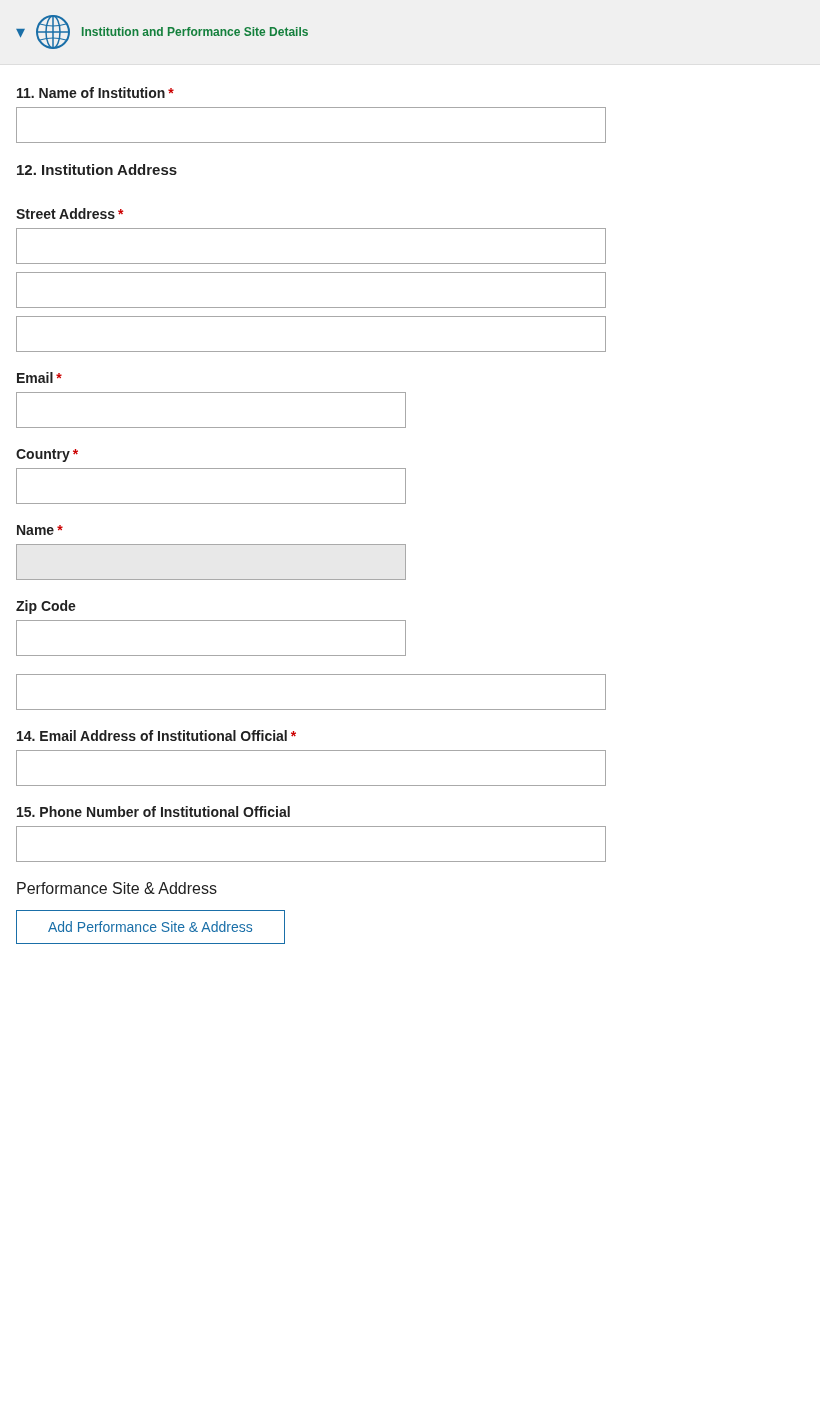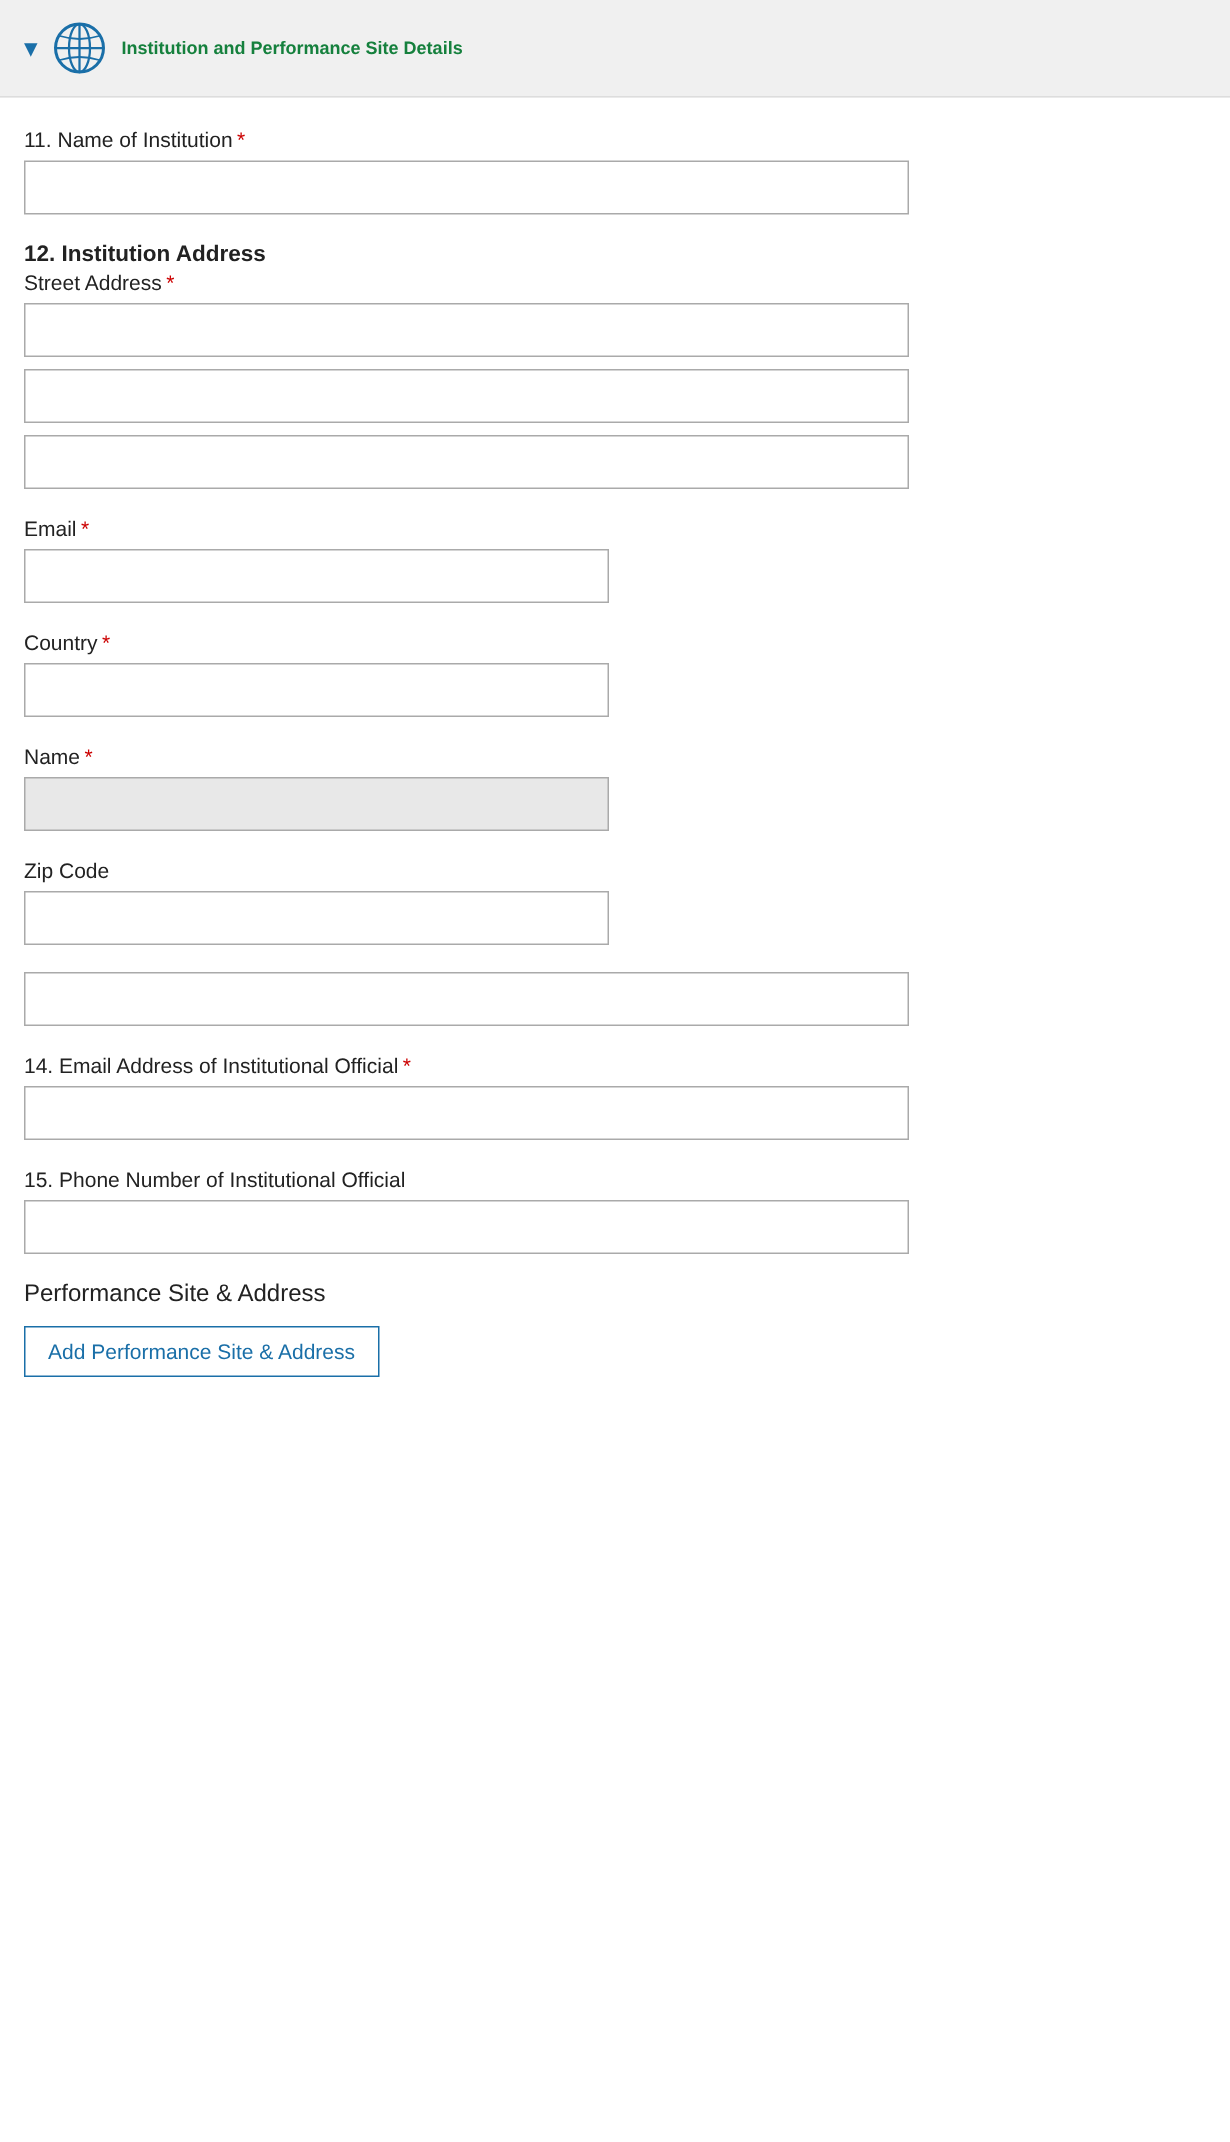--- a/index.html
+++ b/index.html
@@ -45,35 +45,35 @@
     .form-body {
       padding: 20px 16px;
     }
 
     .field-group {
       margin-bottom: 18px;
     }
 
     .field-label {
       font-size: 14px;
-      font-weight: 400;
+      font-weight: 700;
       margin-bottom: 6px;
       display: block;
       color: #222;
     }
 
     .field-label .required {
       color: #cc0000;
       margin-left: 3px;
     }
 
     .section-heading {
       font-size: 15px;
       font-weight: 700;
-      margin-bottom: 2px;
+      margin-bottom: 28px;
       color: #222;
     }
 
     input[type="text"] {
       width: 590px;
       height: 36px;
       border: 1px solid #aaa;
       padding: 4px 8px;
       font-size: 14px;
       display: block;
@@ -98,21 +98,21 @@
       font-size: 16px;
       font-weight: 400;
       color: #222;
       margin-bottom: 12px;
     }
 
     .add-btn {
       background: #ffffff;
       border: 1px solid #1a6fa8;
       color: #1a6fa8;
-      padding: 8px 15px;
+      padding: 8px 31px;
       font-size: 14px;
       cursor: pointer;
       font-weight: 500;
     }
   </style>
 </head>
 <body>
 
 <div class="header">
   <span class="header-chevron">▾</span>

